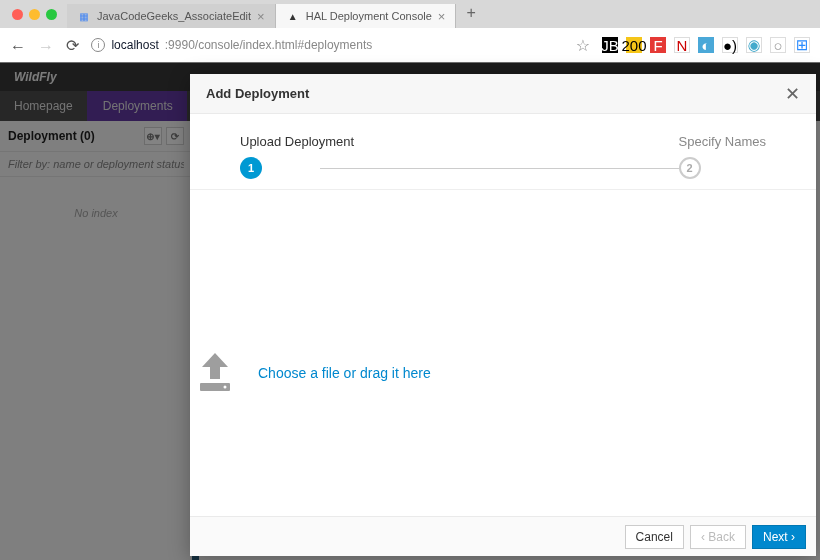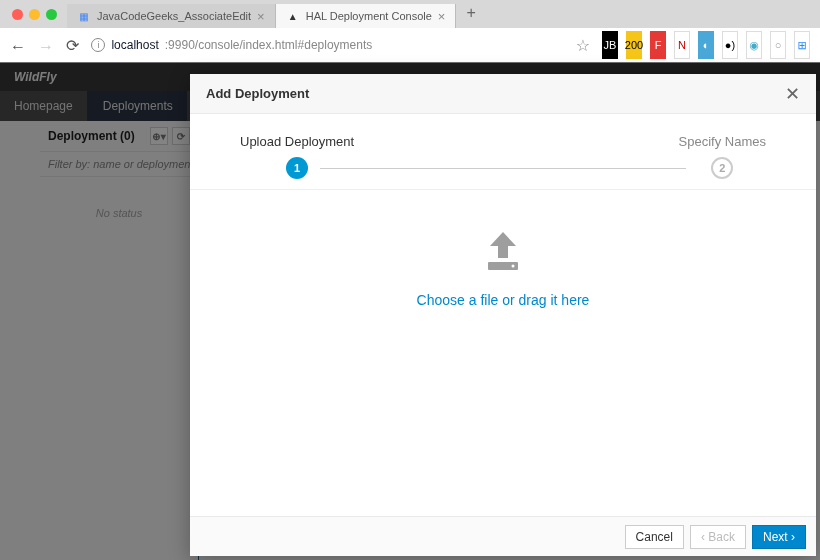--- a/index.html
+++ b/index.html
@@ -18,57 +18,57 @@
 .tab-close { color: #888; font-size: 13px; margin-left: auto; }
 .new-tab { padding: 0 10px 6px; color: #666; font-size: 16px; }
 .tab-favicon { width: 14px; height: 14px; display: inline-flex; align-items: center; justify-content: center; font-size: 10px; }
 
 .toolbar { height: 34px; display: flex; align-items: center; padding: 0 10px; gap: 12px; background: #fff; }
 .nav-arrows { display: flex; gap: 12px; color: #555; }
 .nav-ico { cursor: pointer; }
 .addr { flex: 1; display: flex; align-items: center; gap: 6px; font-size: 12px; color: #333; }
 .addr .info { width: 14px; height: 14px; border: 1px solid #888; border-radius: 50%; display: flex; align-items: center; justify-content: center; font-size: 9px; color: #888; }
 .ext-icons { display: flex; gap: 8px; align-items: center; }
-.ext-ico { width: 16px; height: 28px; background: #555; font-size: 11px; color: #fff; display: flex; align-items: center; justify-content: center; }
+.ext-ico { width: 16px; height: 16px; background: #555; font-size: 15px; color: #fff; display: flex; align-items: center; justify-content: center; }
 
 
 .wf-header { height: 28px; background: #1b1b1b; color: #f0f0f0; display: flex; align-items: center; padding: 0 14px; font-size: 12px; font-style: italic; font-weight: 600; }
 .wf-nav { height: 30px; background: #333; display: flex; align-items: stretch; }
 .wf-nav-item { color: #ddd; font-size: 12px; padding: 0 14px; display: flex; align-items: center; }
-.wf-nav-item.active { background: #0f172a; padding-left: 16px; }
+.wf-nav-item.active { background: #4c1d95; padding-left: 16px; }
 
 .wf-body { display: flex; height: calc(560px - 28px - 34px - 28px - 30px); position: relative; }
-.sidebar { width: 199px; background: #f5f5f5; border-right: 1px solid #0c4a6e; padding-left: 40px; }
+.sidebar { width: 199px; background: #f5f5f5; border-right: 7px solid #0c4a6e; }
 .sidebar-hdr { display: flex; justify-content: space-between; align-items: center; padding: 6px 8px; font-size: 12px; font-weight: 600; border-bottom: 1px solid #e0e0e0; }
 .sidebar-hdr-icons { display: flex; gap: 4px; }
 .sidebar-hdr-icons span { width: 18px; height: 18px; border: 1px solid #ccc; display: flex; align-items: center; justify-content: center; font-size: 10px; color: #666; background: #fff; }
 .filter-input { width: 100%; border: none; border-bottom: 1px solid #e0e0e0; padding: 6px 8px; font-size: 11px; font-style: italic; color: #888; background: #f5f5f5; }
 .no-items { text-align: center; padding: 30px 0; font-size: 11px; font-style: italic; color: #999; }
 .main-area { flex: 1; padding: 10px; font-size: 12px; color: #555; }
 
 
 .overlay { position: absolute; inset: 0; top: 62px; background: rgba(30,30,30,0.55); }
 
 
 .modal { position: absolute; top: 74px; left: 190px; right: 4px; bottom: 4px; background: #fff; box-shadow: 0 4px 20px rgba(0,0,0,0.3); display: flex; flex-direction: column; }
 .modal-hdr { height: 40px; display: flex; align-items: center; justify-content: space-between; padding: 0 16px; border-bottom: 1px solid #eaeaea; background: #f7f7f7; }
 .modal-title { font-size: 13px; font-weight: 600; color: #333; }
 .modal-close { font-size: 18px; color: #666; cursor: pointer; }
 
 .wizard { padding: 20px 50px 10px; border-bottom: 1px solid #eee; }
 .steps { display: flex; align-items: flex-start; justify-content: space-between; position: relative; }
-.step { display: flex; flex-direction: column; align-items: center; gap: 8px; z-index: 2; }
+.step { display: flex; flex-direction: column; gap: 8px; z-index: 2; }
 .step-label { font-size: 13px; color: #333; }
 .step-num { width: 22px; height: 22px; border-radius: 50%; display: flex; align-items: center; justify-content: center; font-size: 11px; font-weight: 600; }
 .step.active .step-num { background: #0099d3; color: #fff; }
 .step.inactive .step-num { background: #fff; border: 2px solid #ccc; color: #aaa; }
 .step.inactive .step-label { color: #888; }
 .step-line { position: absolute; top: 34px; left: 80px; right: 80px; height: 1px; background: #ccc; z-index: 1; }
 
-.drop-area { flex: 1; display: flex; flex-direction: column; align-items: center; justify-content: flex-start; padding-top: 40px; gap: 18px; }
+.drop-area { flex: 1; display: flex; flex-direction: row; align-items: center; justify-content: flex-start; padding-top: 40px; gap: 18px; }
 .upload-icon { color: #aaa; }
 .drop-text { color: #0088ce; font-size: 14px; cursor: pointer; }
 
 .watermark { position: absolute; left: 50%; transform: translateX(-50%); bottom: 40px; display: flex; align-items: center; gap: 10px; opacity: 0.9; }
 .wm-logo { width: 44px; height: 44px; border: 2px dashed #6a9fb5; border-radius: 50%; display: flex; align-items: center; justify-content: center; font-size: 10px; color: #6a9fb5; font-style: italic; }
 .wm-text { font-family: Georgia, serif; }
 .wm-main { font-size: 22px; color: #3d6b8a; }
 .wm-sub { font-size: 7px; letter-spacing: 1px; color: #7a9fb0; text-transform: uppercase; }
 
 .modal-footer { height: 40px; border-top: 1px solid #eaeaea; display: flex; align-items: center; justify-content: flex-end; gap: 6px; padding: 0 10px; background: #fafafa; }
@@ -135,21 +135,21 @@
 <div class="wf-body">
   <div class="sidebar">
     <div class="sidebar-hdr">
       <span>Deployment (0)</span>
       <div class="sidebar-hdr-icons">
         <span>⊕▾</span>
         <span>⟳</span>
       </div>
     </div>
     <input class="filter-input" placeholder="Filter by: name or deployment status" style="">
-    <div class="no-items">No status</div>
+    <div class="no-items">No index</div>
   </div>
   <div class="main-area">
     <div style="display:flex;gap:6px;align-items:center">
         <span>▫</span>
       </div>
     <div>A</div>
     <div style="margin-top:16px">Yo</div>
     <div>de</div>
   </div>
 </div>

